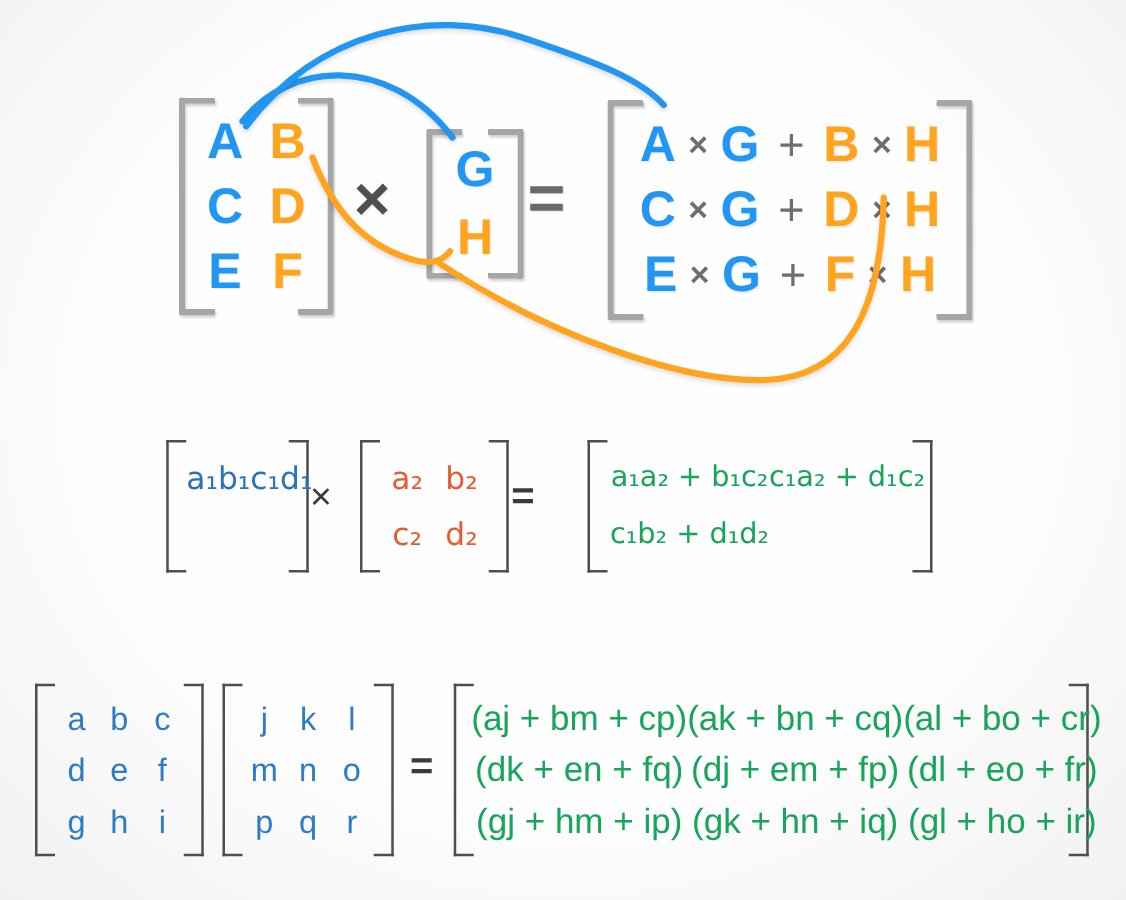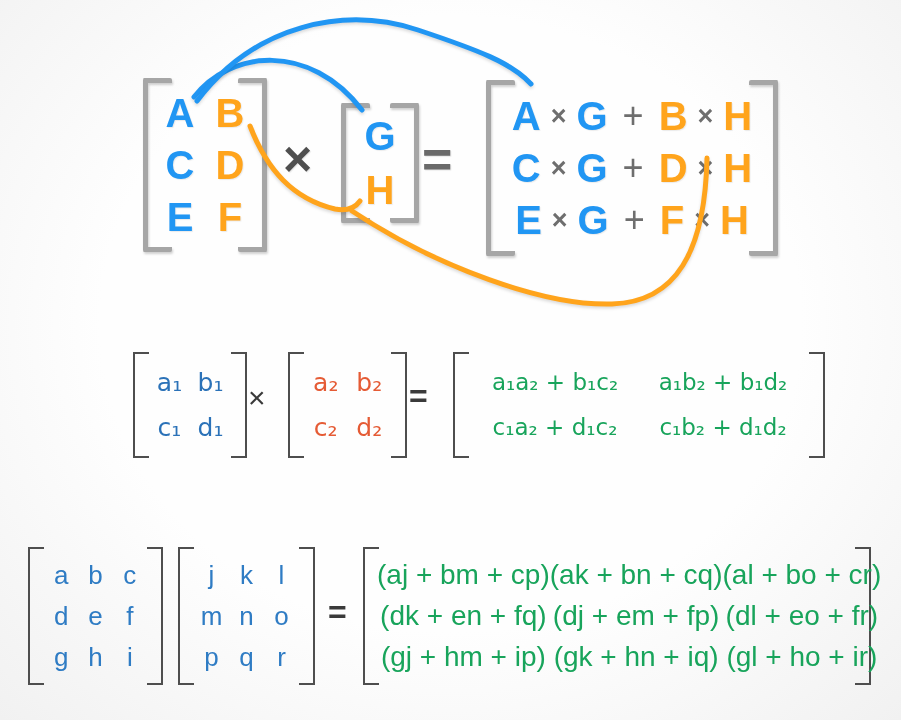--- a/index.html
+++ b/index.html
@@ -100,21 +100,21 @@
         <span class="t-ltr c-orange">F</span>
         <span class="opx">×</span>
         <span class="t-ltr c-orange">H</span>
       </div>
     </div>
   </div>
 
   <div class="mtx thin" style="left:133px;top:352px;width:114px;height:106px;">
     <div class="bk l"></div>
     <div class="bk r"></div>
-    <div class="cells" style="inset:8px 16px;grid-template-columns:1fr 1fr;grid-template-rows:1fr 1fr;">
+    <div class="cells" style="inset:8px 16px;grid-template-columns:1fr 1fr 1fr 1fr;grid-template-rows:1fr 1fr;">
       <span class="m-ltr">a₁</span>
       <span class="m-ltr">b₁</span>
       <span class="m-ltr">c₁</span>
       <span class="m-ltr">d₁</span>
     </div>
   </div>
 
   <div class="op-abs" id="m-times">×</div>
 
   <div class="mtx thin" style="left:288px;top:352px;width:119px;height:106px;">
@@ -123,26 +123,25 @@
     <div class="cells" style="inset:8px 16px;grid-template-columns:1fr 1fr;grid-template-rows:1fr 1fr;">
       <span class="m-ltr v">a₂</span>
       <span class="m-ltr v">b₂</span>
       <span class="m-ltr v">c₂</span>
       <span class="m-ltr v">d₂</span>
     </div>
   </div>
 
   <div class="op-abs" id="m-eq">=</div>
 
-  <div class="mtx thin" style="left:453px;top:352px;width:372px;height:106px;">
+  <div class="mtx thin" style="left:470px;top:352px;width:276px;height:106px;">
     <div class="bk l"></div>
     <div class="bk r"></div>
     <div class="cells" style="inset:8px 18px;grid-template-columns:1fr 1fr;grid-template-rows:1fr 1fr;">
       <span class="m-green">a₁a₂ + b₁c₂</span>
-      <span class="m-green">a₁b₂ + b₁d₂</span>
       <span class="m-green">c₁a₂ + d₁c₂</span>
       <span class="m-green">c₁b₂ + d₁d₂</span>
     </div>
   </div>
 
   <div class="mtx thin" style="left:28px;top:547px;width:135px;height:138px;">
     <div class="bk l"></div>
     <div class="bk r"></div>
     <div class="cells" style="inset:8px 16px;grid-template-columns:1fr 1fr 1fr;grid-template-rows:1fr 1fr 1fr;">
       <span class="b-ltr">a</span>

